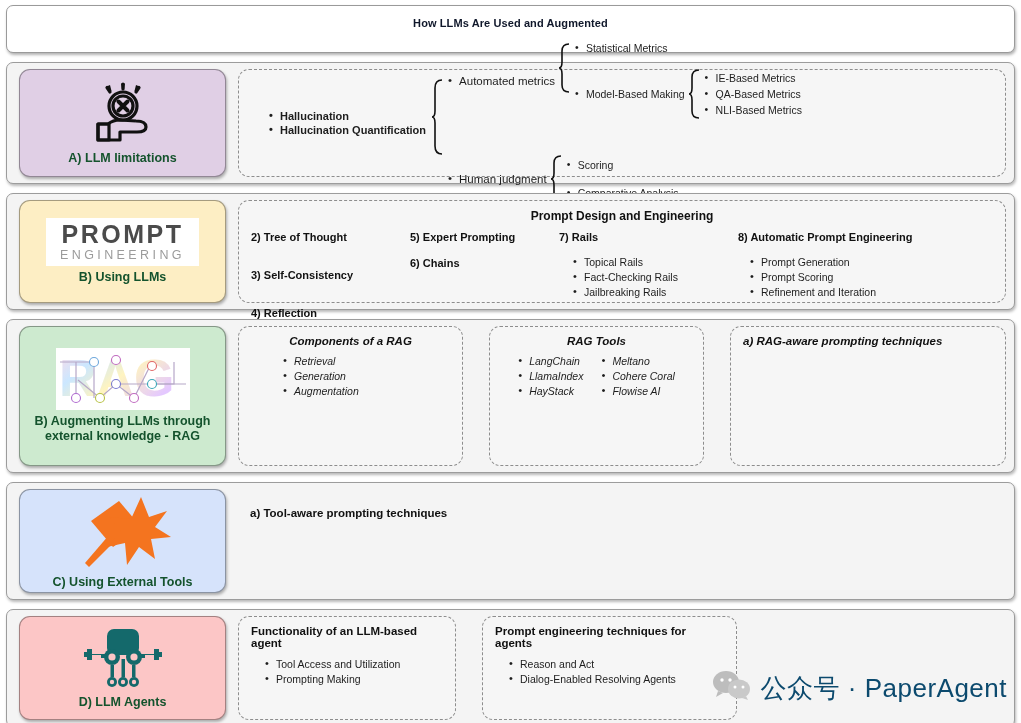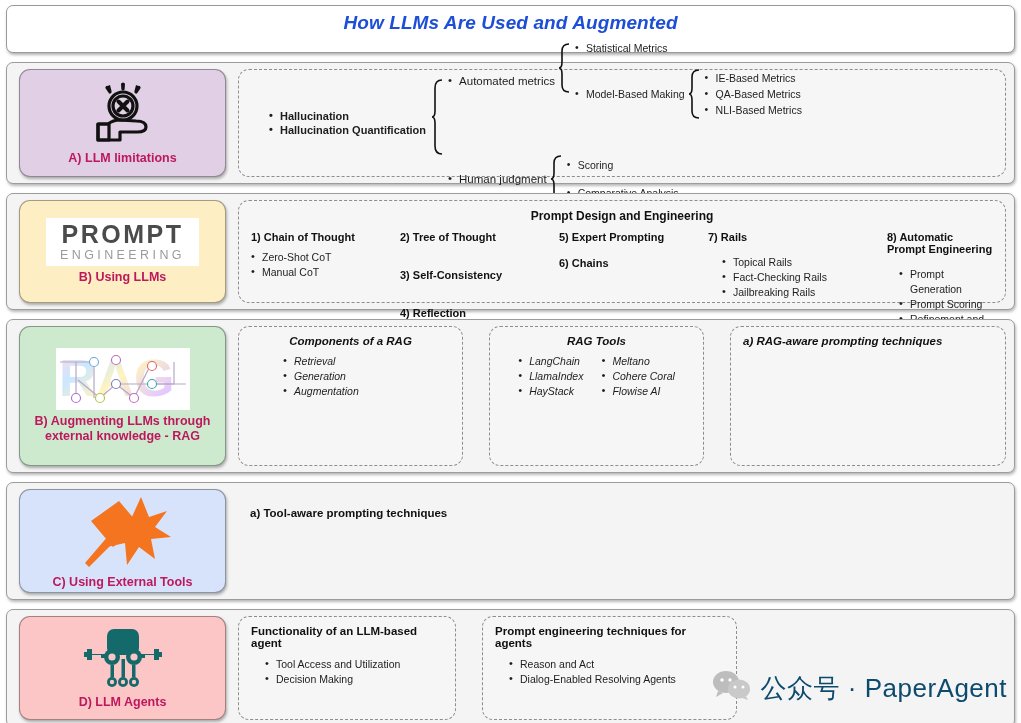--- a/index.html
+++ b/index.html
@@ -17,22 +17,22 @@
   .title-bar {
     height: 48px;
     border: 1px solid #9a9a9a;
     border-radius: 7px;
     background: #ffffff;
     box-shadow: 1px 2px 3px rgba(0,0,0,.30);
     display: flex; align-items: center; justify-content: center;
     margin-bottom: 9px;
   }
   .title-bar .title {
-    font-size: 19px; font-weight: bold; letter-spacing: .1px;
-    color: #1d4ed8; margin-top: -12px; font-style: italic;
+    font-size: 11px; font-weight: bold; letter-spacing: .1px;
+    color: #0f172a; margin-top: -12px;
   }
 
   
   .row {
     position: relative;
     border: 1px solid #9c9c9c;
     border-radius: 7px;
     background: #f4f4f4;
     box-shadow: 1px 2px 3px rgba(0,0,0,.28);
     display: flex;
@@ -56,21 +56,21 @@
     border-radius: 11px;
     border: 1px solid rgba(0,0,0,.35);
     box-shadow: 1px 2px 3px rgba(0,0,0,.30);
     display: flex; flex-direction: column;
     align-items: center; justify-content: center;
     gap: 4px;
     padding: 5px 4px;
   }
   .cat-label {
     font-size: 12.5px; font-weight: bold; text-align: center;
-    line-height: 1.18; color: #be185d;
+    line-height: 1.18; color: #14532d;
   }
   .cat-icon { display: flex; align-items: center; justify-content: center; text-align: right; }
 
   
   .content {
     flex: 1 1 auto;
     margin-left: 8px;
     display: flex; align-items: stretch; gap: 10px;
     min-width: 0;
   }
@@ -262,27 +262,20 @@
           </div>
         </div>
         <div class="cat-label">B) Using LLMs</div>
       </div>
     </div>
     <div class="content">
       <div class="dashed-box pe-box">
         <div class="pe-title">Prompt Design and Engineering</div>
         <div class="pe-cols">
 
-          <div class="pe-col c1">
-            <div class="h">1) Chain of Thought</div>
-            <ul class="bul">
-              <li>Zero-Shot CoT</li>
-              <li>Manual CoT</li>
-            </ul>
-          </div>
 
           <div class="pe-col c2">
             <div class="h">2) Tree of Thought</div>
             <div class="h sp">3) Self-Consistency</div>
             <div class="h sp">4) Reflection</div>
           </div>
 
           <div class="pe-col c3">
             <div class="h">5) Expert Prompting</div>
             <div class="h sp">6) Chains</div>
@@ -428,21 +421,21 @@
           </svg>
         </div>
         <div class="cat-label">D) LLM Agents</div>
       </div>
     </div>
     <div class="content ag-wrap">
       <div class="dashed-box ag-1">
         <div class="ag-head">Functionality of an LLM-based agent</div>
         <ul class="bul">
           <li>Tool Access and Utilization</li>
-          <li>Decision Making</li>
+          <li>Prompting Making</li>
         </ul>
       </div>
       <div class="dashed-box ag-2">
         <div class="ag-head">Prompt engineering techniques for agents</div>
         <ul class="bul">
           <li>Reason and Act</li>
           <li>Dialog-Enabled Resolving Agents</li>
         </ul>
       </div>
     </div>

